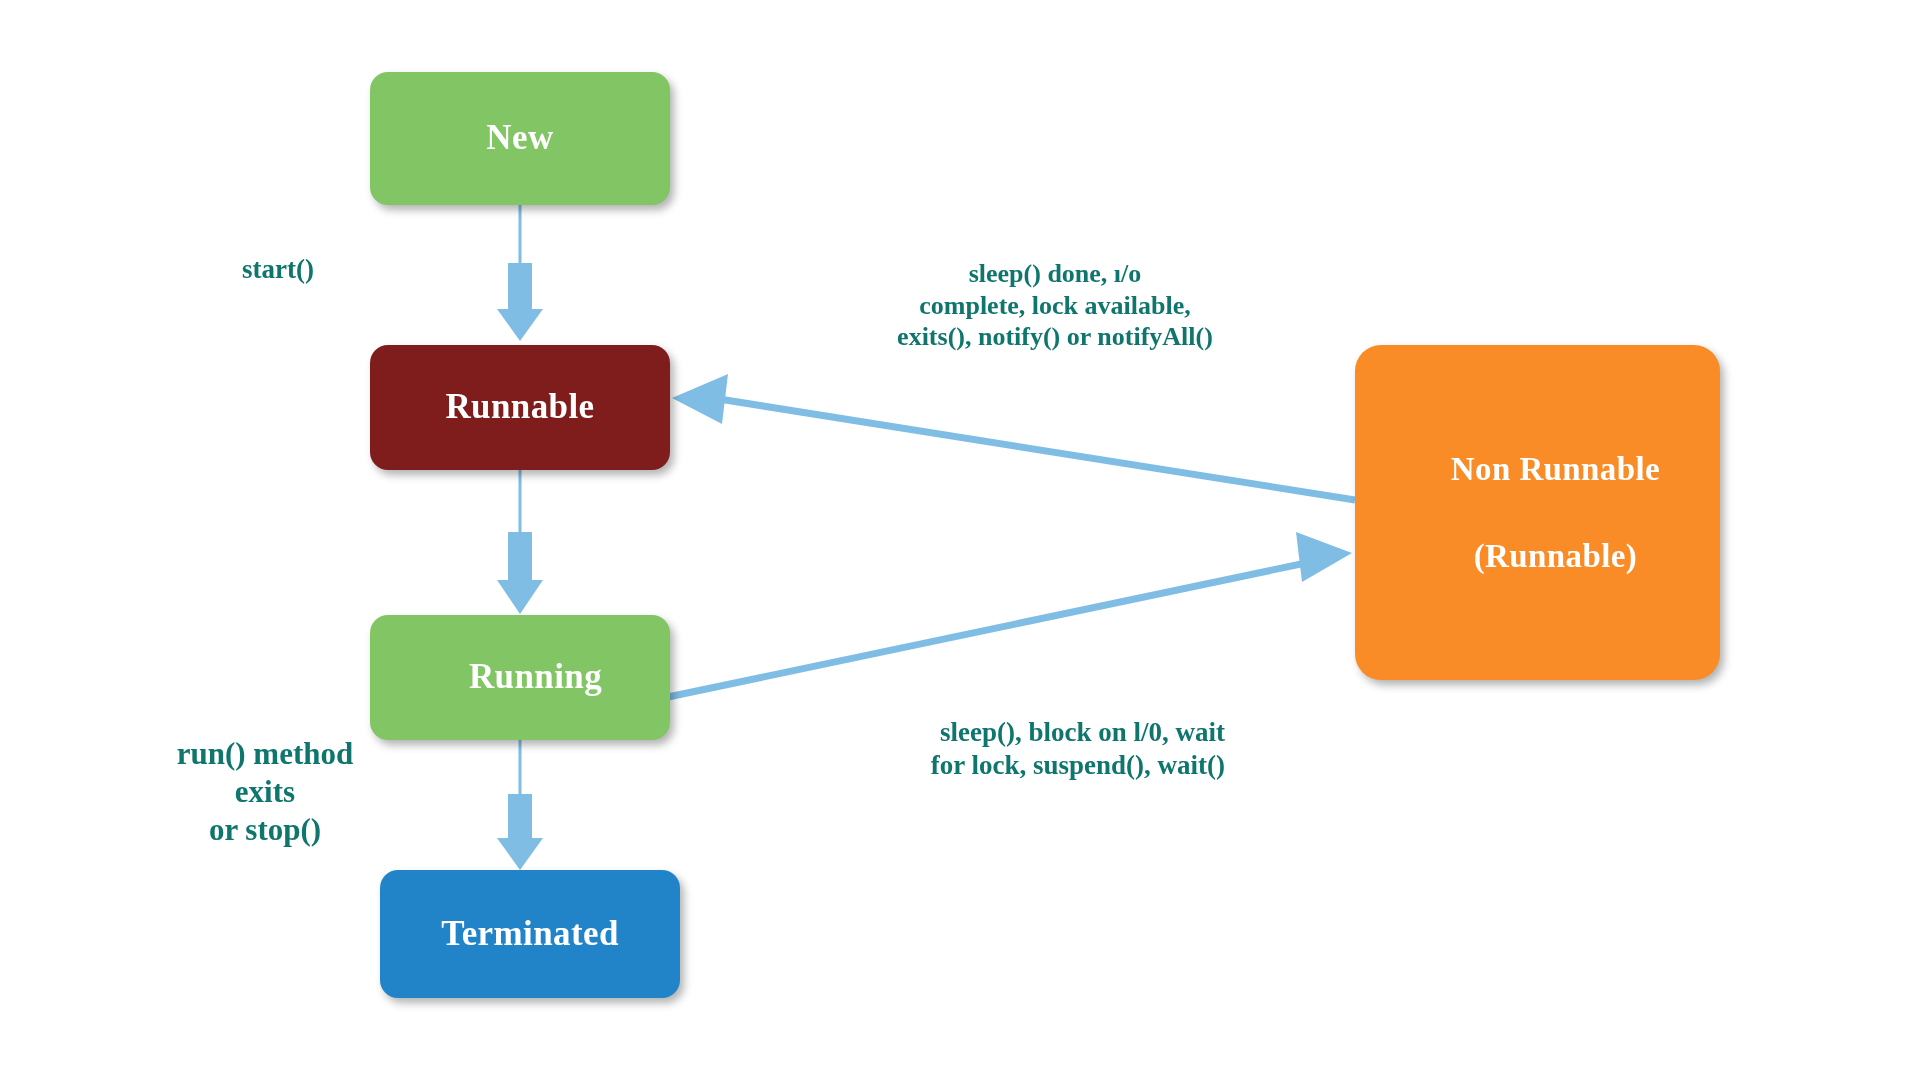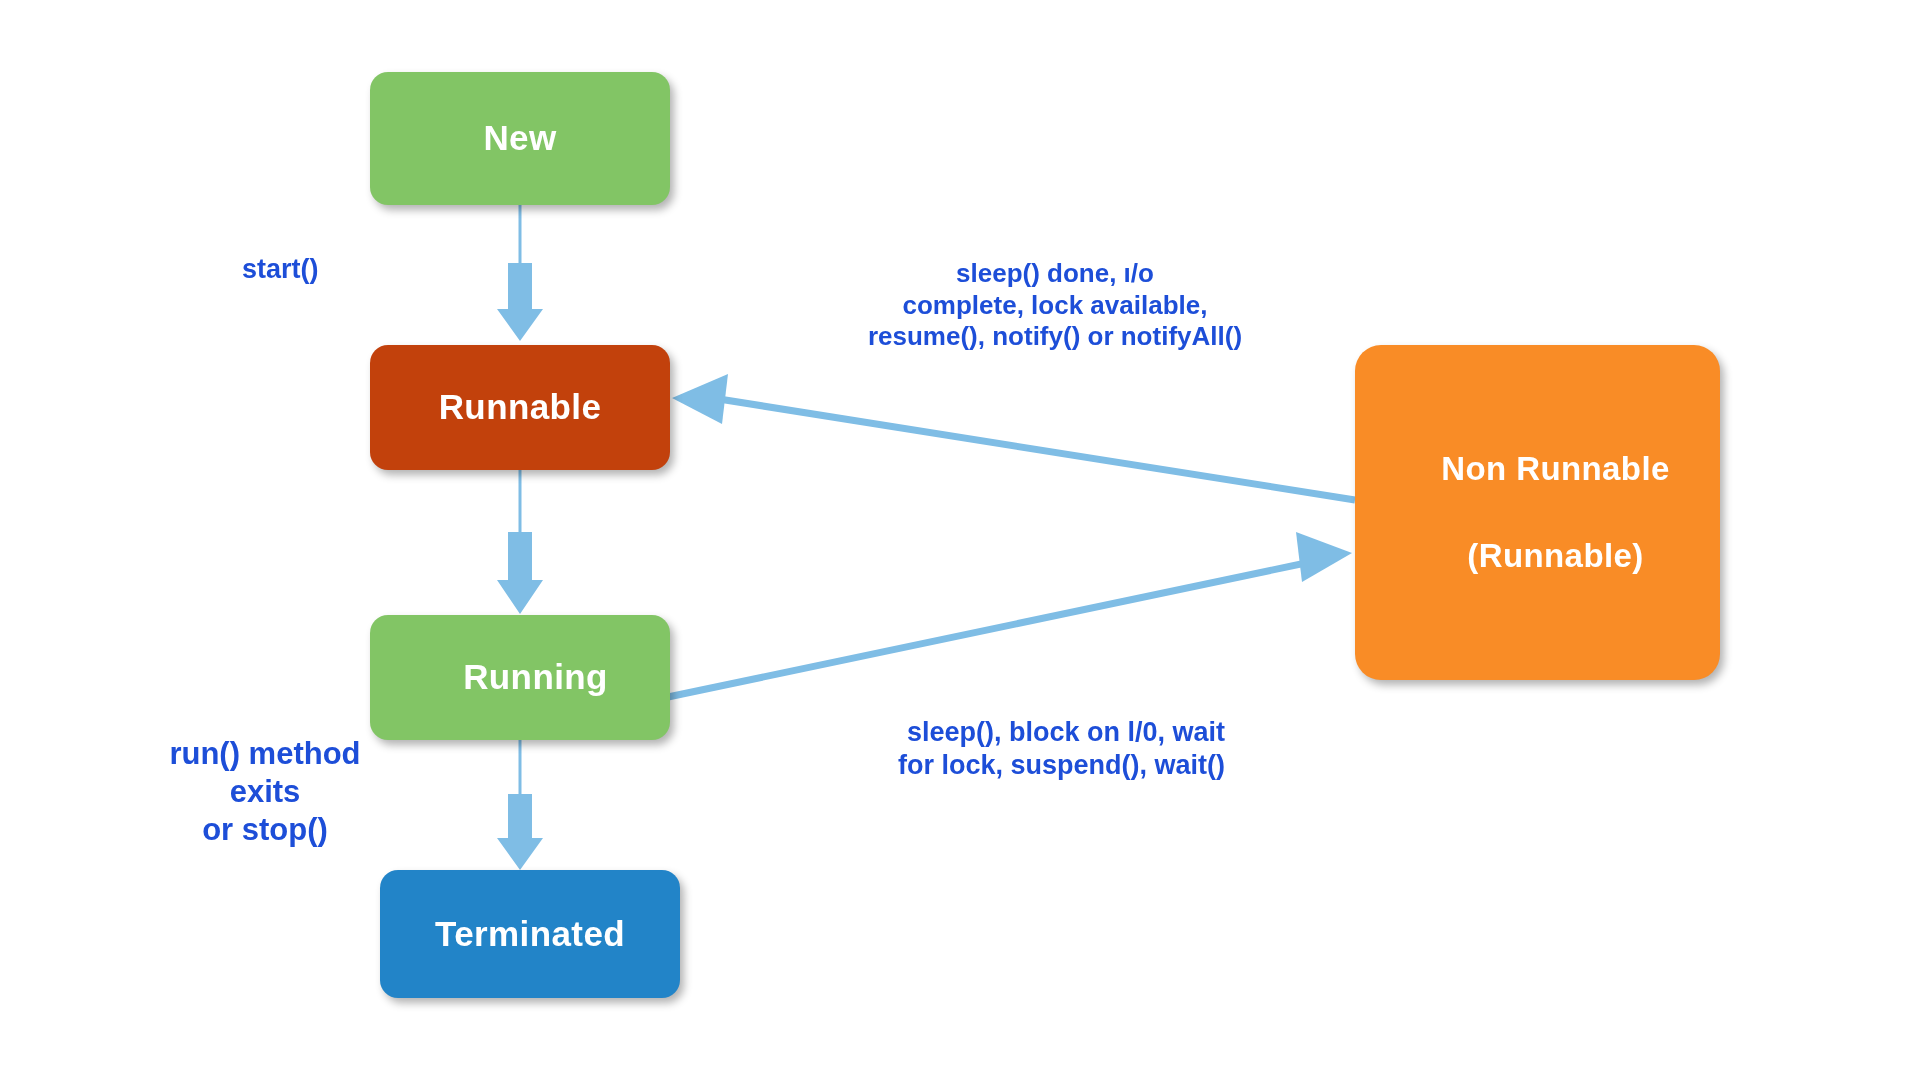--- a/index.html
+++ b/index.html
@@ -6,21 +6,21 @@
   html, body {
     margin: 0;
     padding: 0;
     background: #ffffff;
   }
   #stage {
     position: relative;
     width: 1920px;
     height: 1080px;
     background: #ffffff;
-    font-family: Liberation Sans, sans-serif;
+    font-family: Liberation Serif, serif;
     overflow: hidden;
   }
 
   
   .node {
     position: absolute;
     border-radius: 18px;
     box-shadow: 4px 5px 9px rgba(0,0,0,0.30);
     display: flex;
     flex-direction: column;
@@ -52,21 +52,21 @@
   #connectors {
     position: absolute;
     left: 0; top: 0;
     width: 1920px; height: 1080px;
     pointer-events: none;
   }
 
   
   .edge-label {
     position: absolute;
-    color: #1d4ed8;
+    color: #0f766e;
     font-weight: bold;
     line-height: 1.22;
     white-space: pre-line;
     user-select: none;
   }
   #label-start      { left: 242px; top: 253px; font-size: 27px; }
   #label-runexit    { left: 160px; top: 735px; font-size: 31px; width: 210px; text-align: center; }
   #label-toRunnable { left: 820px; top: 258px; font-size: 26px; width: 470px; text-align: center; }
   #label-toBlocked  { left: 785px; top: 716px; font-size: 27px; width: 440px; text-align: right; }
 </style>
@@ -100,21 +100,21 @@
 
   <svg class="varrow" style="left:497px; top:740px;" width="46" height="134" viewBox="0 0 46 134" xmlns="http://www.w3.org/2000/svg">
     <line x1="23" y1="0" x2="23" y2="58" stroke="#7FBDE5" stroke-width="3"></line>
     <polygon points="11,54 35,54 35,98 46,98 23,130 0,98 11,98" fill="#7FBDE5"></polygon>
   </svg>
 
   <div class="node" id="node-new" style="background:#82C565;">
     <span class="node-label">New</span>
   </div>
 
-  <div class="node" id="node-runnable" style="background:#c2410c;">
+  <div class="node" id="node-runnable" style="background:#7f1d1d;">
     <span class="node-label">Runnable</span>
   </div>
 
   <div class="node" id="node-running" style="background:#82C565;">
     <span class="node-label">Running</span>
   </div>
 
   <div class="node" id="node-terminated" style="background:#2284C8;margin-left:10px;">
     <span class="node-label">Terminated</span>
   </div>
@@ -125,18 +125,18 @@
   </div>
 
   <div class="edge-label" id="label-start">start()</div>
 
   <div class="edge-label" id="label-runexit">run() method
 exits
 or stop()</div>
 
   <div class="edge-label" id="label-toRunnable">sleep() done, ı/o
 complete, lock available,
-resume(), notify() or notifyAll()</div>
+exits(), notify() or notifyAll()</div>
 
   <div class="edge-label" id="label-toBlocked">sleep(), block on l/0, wait
 for lock, suspend(), wait()</div>
 
 </div>
 
 </body></html>

